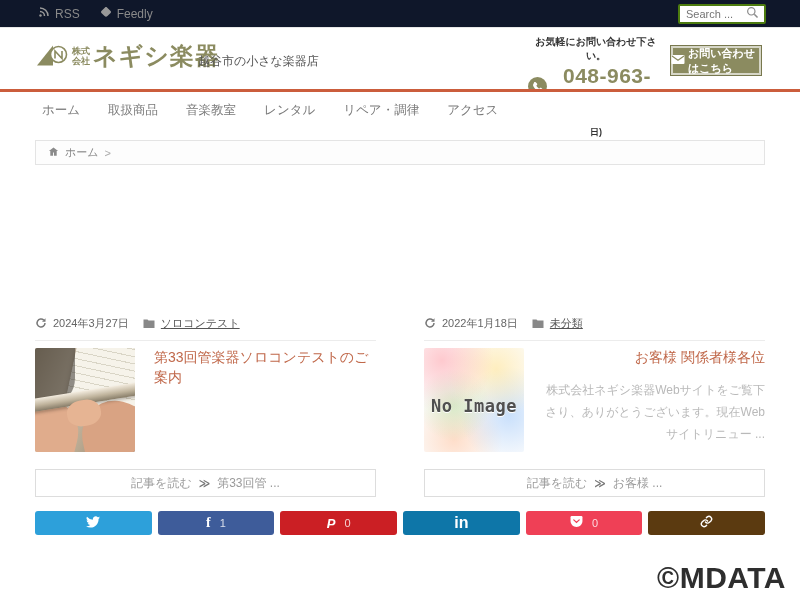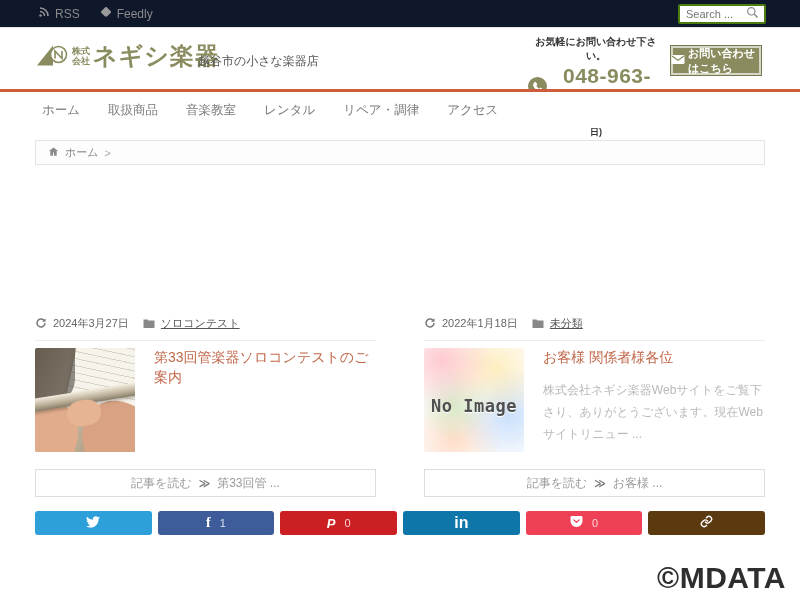--- a/index.html
+++ b/index.html
@@ -42,21 +42,21 @@
   .nav-item { font-size:12.5px; color:#7a7a7a; cursor:pointer; white-space:nowrap; }
 
   
   .breadcrumb { position:absolute; top:140px; left:35px; width:730px; height:25px;
                 border:1px solid #e4e4e4; background:#fdfdfd; display:flex; align-items:center;
                 gap:6px; padding-left:12px; font-size:11px; color:#888; }
   .breadcrumb .sep { color:#aaa; }
 
   
   .article { position:absolute; top:268px; width:341px; }
-  .article-left { left:35px; } .article-right { left:424px; }
+  .article-left { left:35px; } .article-right { left:424px;text-align:right; }
   .article-meta { display:flex; align-items:center; gap:6px; font-size:11px; color:#666;
                   padding-bottom:9px; border-bottom:1px solid #ececec;margin-top:48px; }
   .meta-category { color:#555; text-decoration:underline; cursor:pointer; }
   .meta-folder { margin-left:8px; display:flex; }
   .article-body { display:flex; margin-top:7px; }
   .article-thumb { width:100px; height:104px; flex:none; border-radius:2px; overflow:hidden;
                    position:relative; cursor:pointer; }
   .article-text { margin-left:19px; flex:1; }
   .article-title { font-size:14px; color:#c0684a; line-height:1.4; cursor:pointer; }
   .article-excerpt { margin-top:11px; font-size:12px; color:#b9b9b9; line-height:1.85; }

